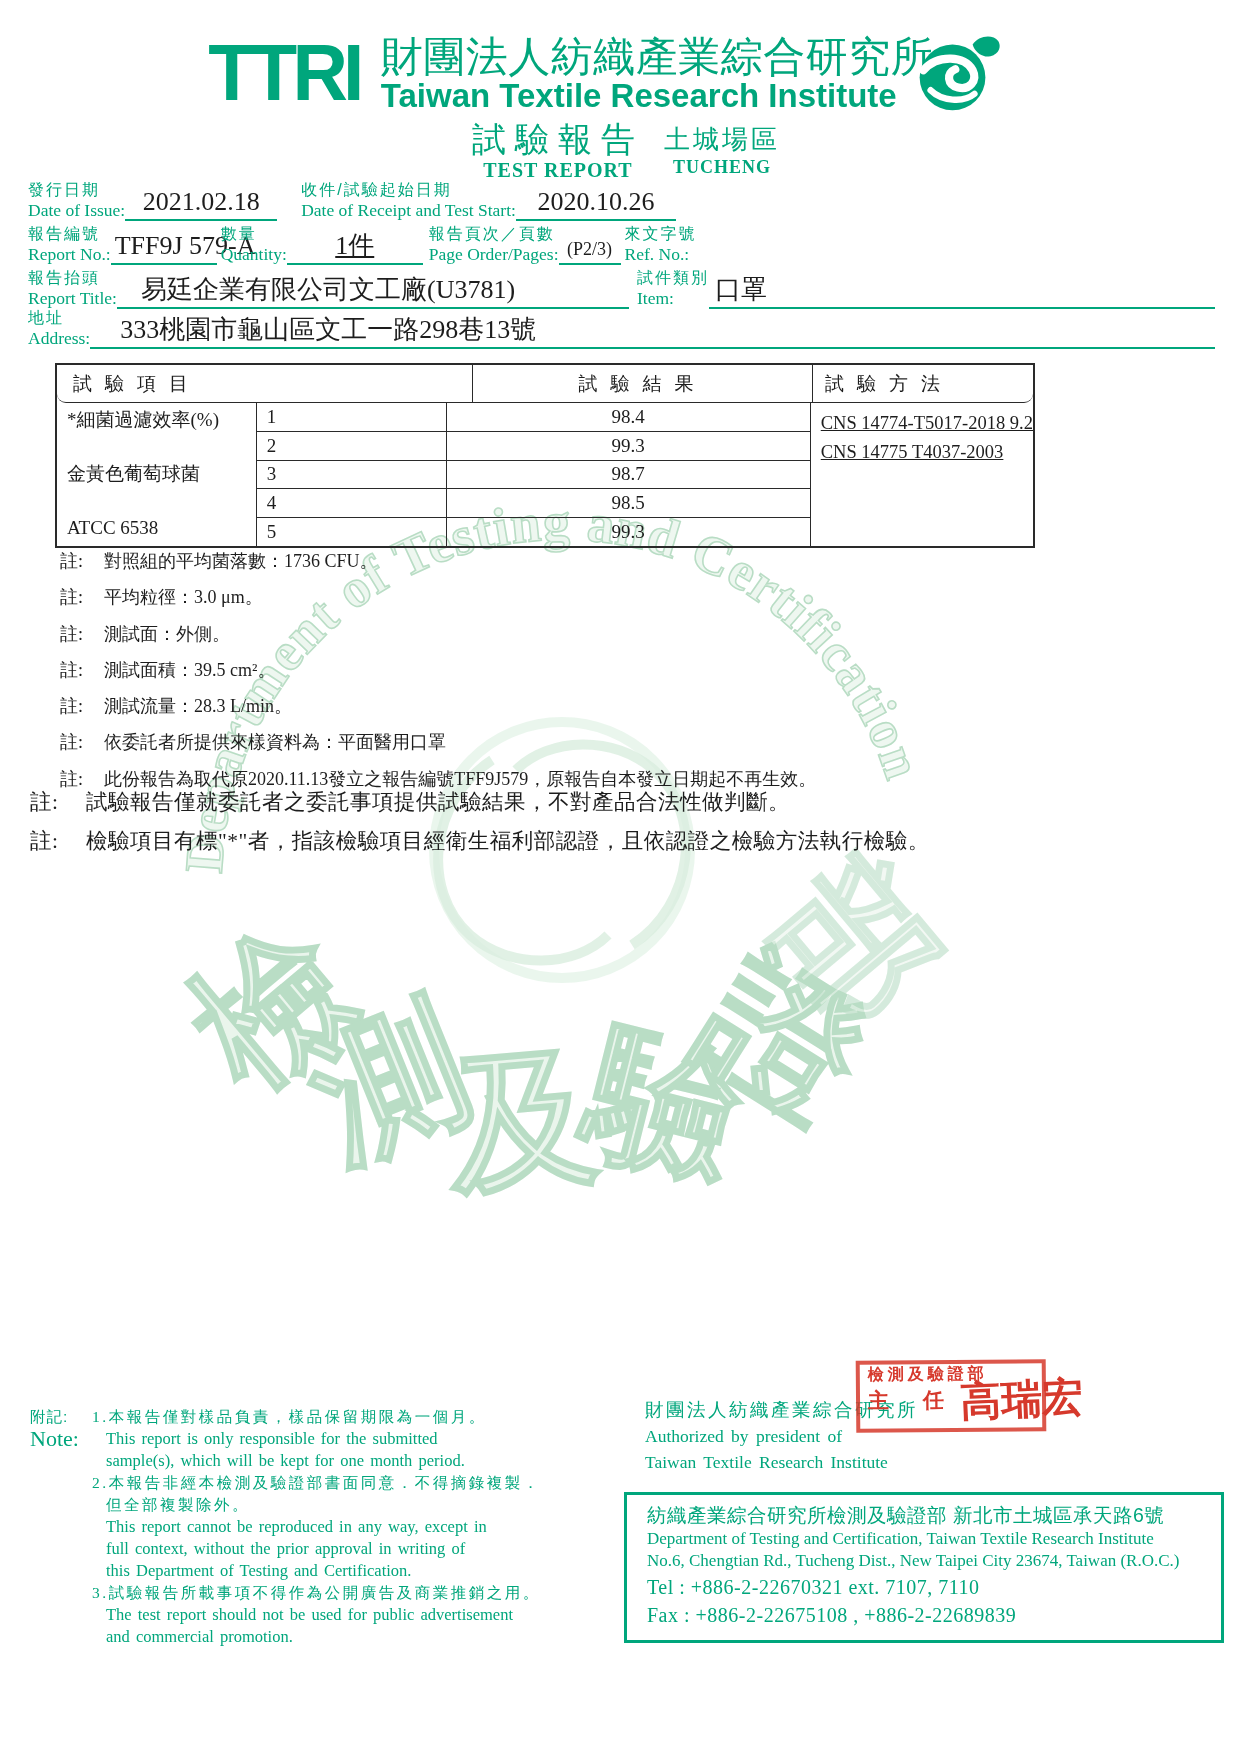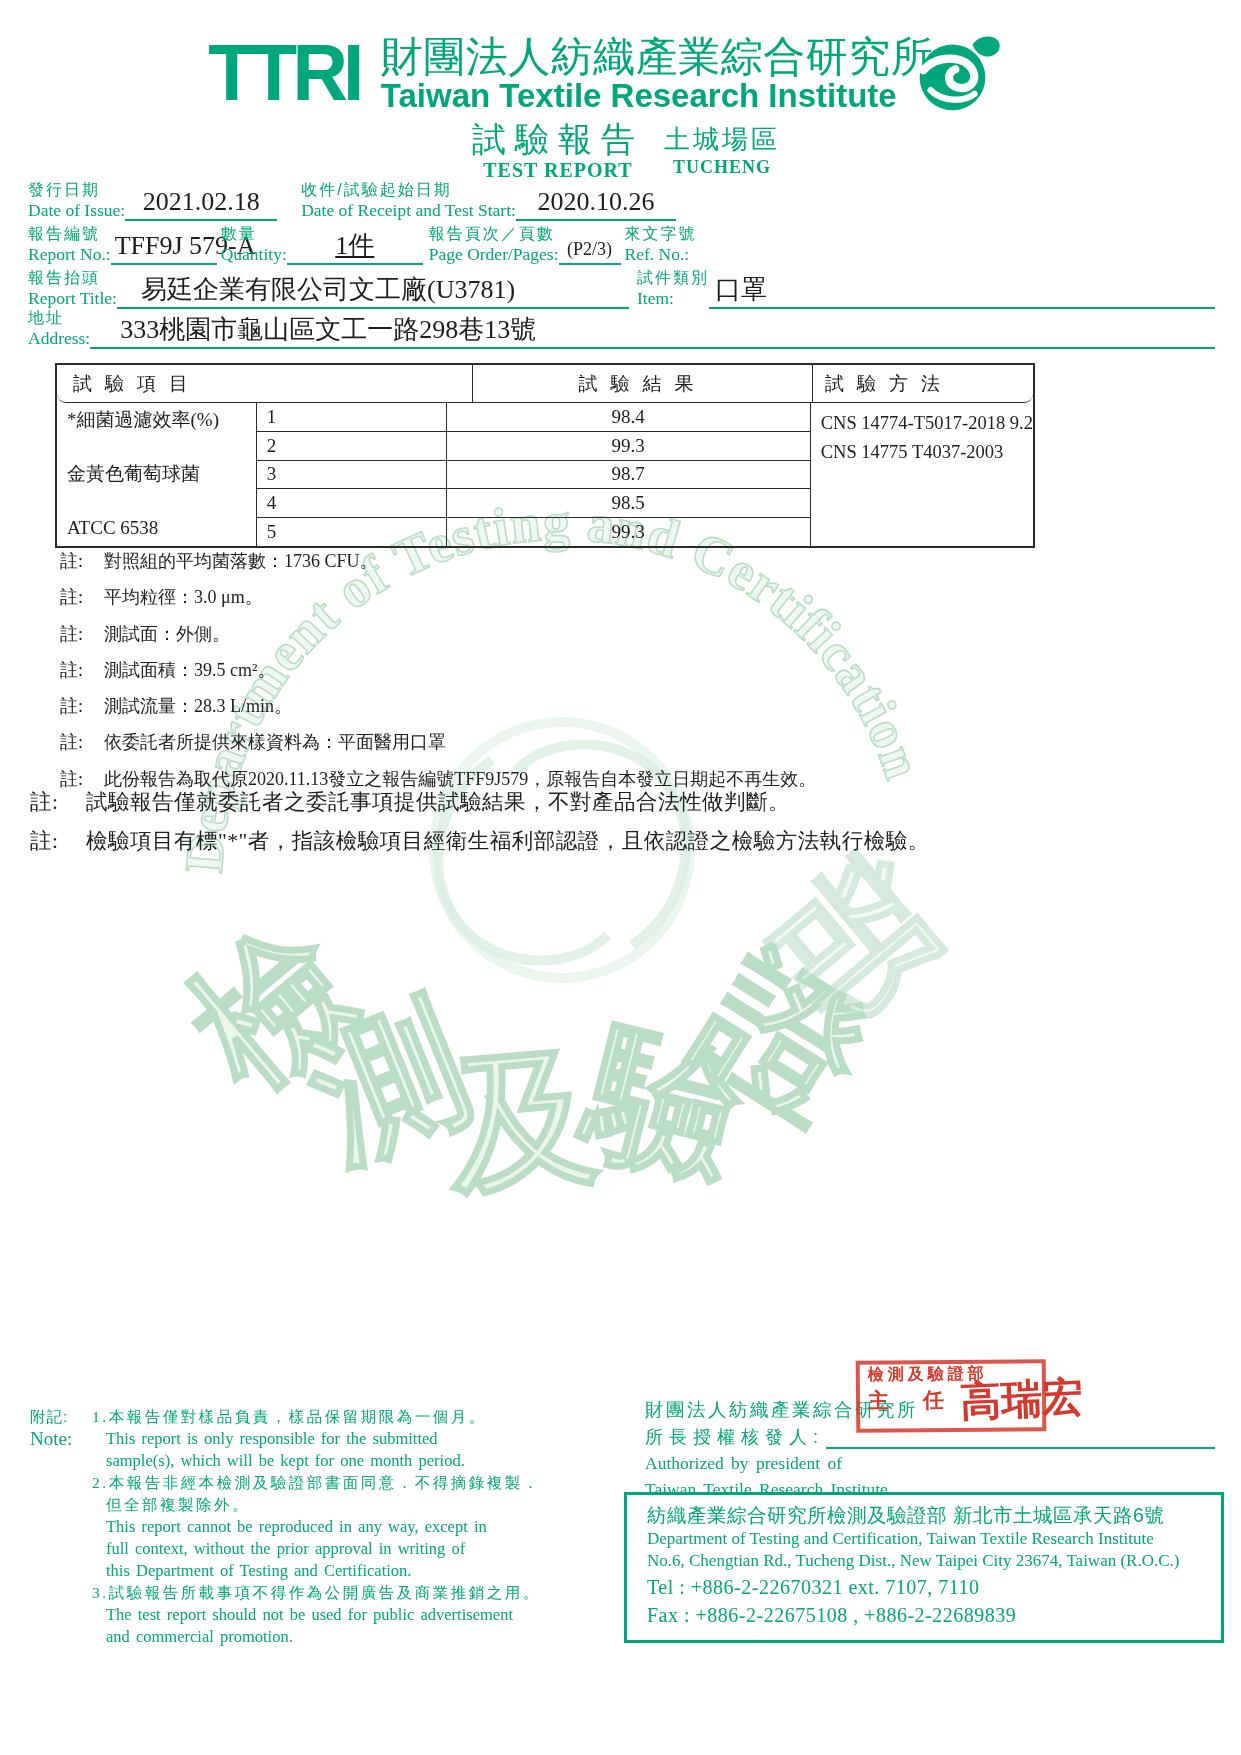--- a/index.html
+++ b/index.html
@@ -68,35 +68,35 @@
   .rt-h-method{flex:1;padding-left:12px;border-left:1px solid var(--line);}
   .rt-body{display:flex;align-items:stretch;height:143px;}
   .rt-itemcol{width:200px;border-right:1px solid var(--line);display:flex;flex-direction:column;justify-content:space-between;padding:7px 0 7px 10px;}
   .rt-itemcol div{line-height:1.1;white-space:nowrap;}
   .rt-rows{width:555px;display:flex;flex-direction:column;border-right:1px solid var(--line);}
   .rt-row{flex:1;display:flex;border-bottom:1px solid var(--line);align-items:center;}
   .rt-row:last-child{border-bottom:none;}
   .rt-no{width:190px;border-right:1px solid var(--line);align-self:stretch;display:flex;align-items:center;padding-left:10px;}
   .rt-res{flex:1;text-align:center;}
   .rt-methodcol{flex:1;padding:6px 0 0 10px;}
-  .rt-methodcol div{line-height:1.55;white-space:nowrap;font-size:18.5px;}
+  .rt-methodcol div{line-height:1.55;white-space:nowrap;font-size:18.5px;text-decoration:underline;}
 
   
   .notes{position:absolute;top:552px;left:60px;}
   .note{display:flex;margin-bottom:16.5px;font-size:18px;line-height:1.1;}
   .note .nlab{width:44px;flex:none;}
   .bignotes{position:absolute;top:790px;left:30px;}
   .bignote{display:flex;font-size:21.5px;margin-bottom:13px;letter-spacing:0.5px;line-height:1.2;}
   .bignote .nlab{width:56px;flex:none;}
 
   
   .fleft{position:absolute;top:1406px;left:30px;width:560px;color:var(--g);}
   .fl-labels{position:absolute;left:0;top:0;}
   .fl-labels .fl-zh{font-family:"Liberation Sans",sans-serif;font-size:15.5px;letter-spacing:1px;line-height:22px;}
-  .fl-labels .fl-en{font-size:19px;line-height:22px;}
+  .fl-labels .fl-en{font-size:22px;line-height:22px;}
   .fl-body{margin-left:62px;}
   .fl-line{line-height:22px;}
   .fl-line.zh{font-size:15.5px;letter-spacing:2.5px;}
   .fl-line.en{font-size:16.5px;word-spacing:2px;}
   .fl-line.ind{margin-left:14px;}
 
   
   .fright{position:absolute;top:1398px;left:645px;width:570px;color:var(--g);}
   .fr-org{font-family:"Liberation Sans",sans-serif;font-size:18.5px;letter-spacing:2.5px;line-height:1.3;}
   .fr-line{display:flex;align-items:flex-end;margin-top:3px;}
@@ -349,24 +349,20 @@
       <div class="fl-line en ind">full context, without the prior approval in writing of</div>
       <div class="fl-line en ind">this Department of Testing and Certification.</div>
       <div class="fl-line zh">3.試驗報告所載事項不得作為公開廣告及商業推銷之用。</div>
       <div class="fl-line en ind">The test report should not be used for public advertisement</div>
       <div class="fl-line en ind">and commercial promotion.</div>
     </div>
   </div>
 
   <div class="fright">
     <div class="fr-org">財團法人紡織產業綜合研究所</div>
-    <div class="fr-line">
-      <span class="txt">所長授權核發人:</span>
-      <span class="fr-ul"></span>
-    </div>
     <div class="fr-en">Authorized by president of</div>
     <div class="fr-en">Taiwan Textile Research Institute</div>
   </div>
 
   <div class="stamp">
     <div class="stamp-dept">檢測及驗證部</div>
     <div class="stamp-row">
       <span class="stamp-title">主 任</span>
       <span class="stamp-name">高瑞宏</span>
     </div>

